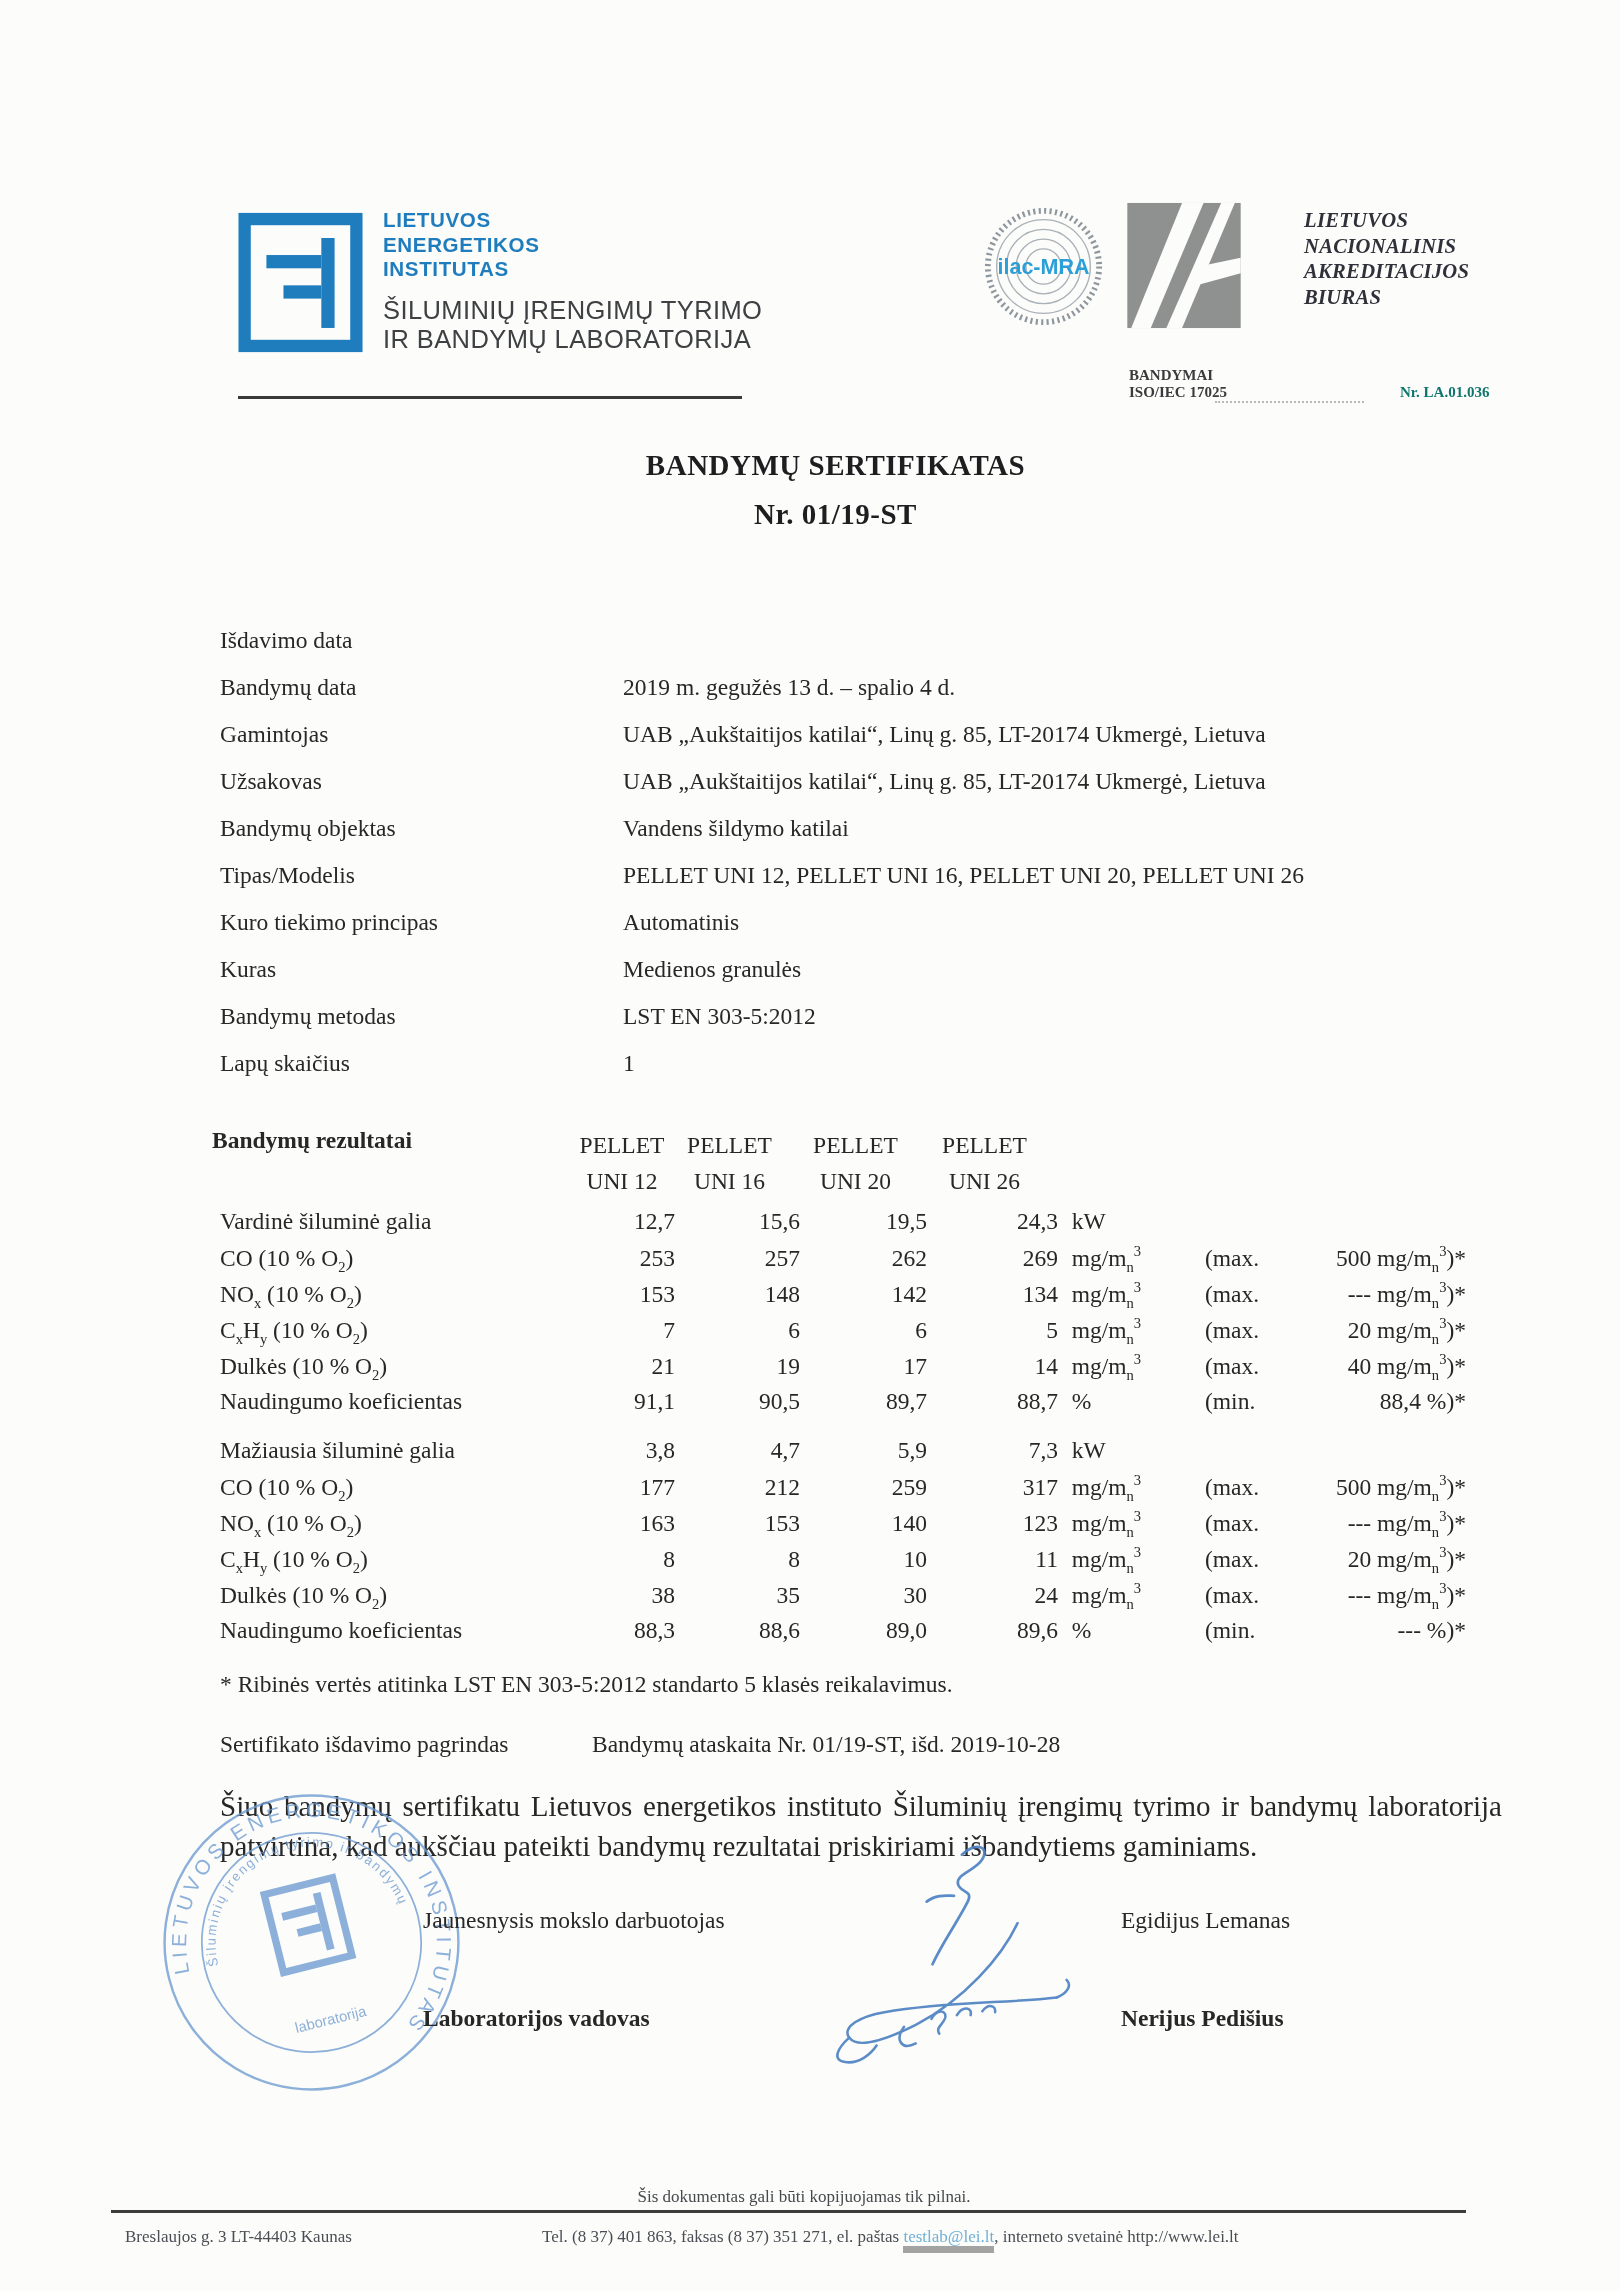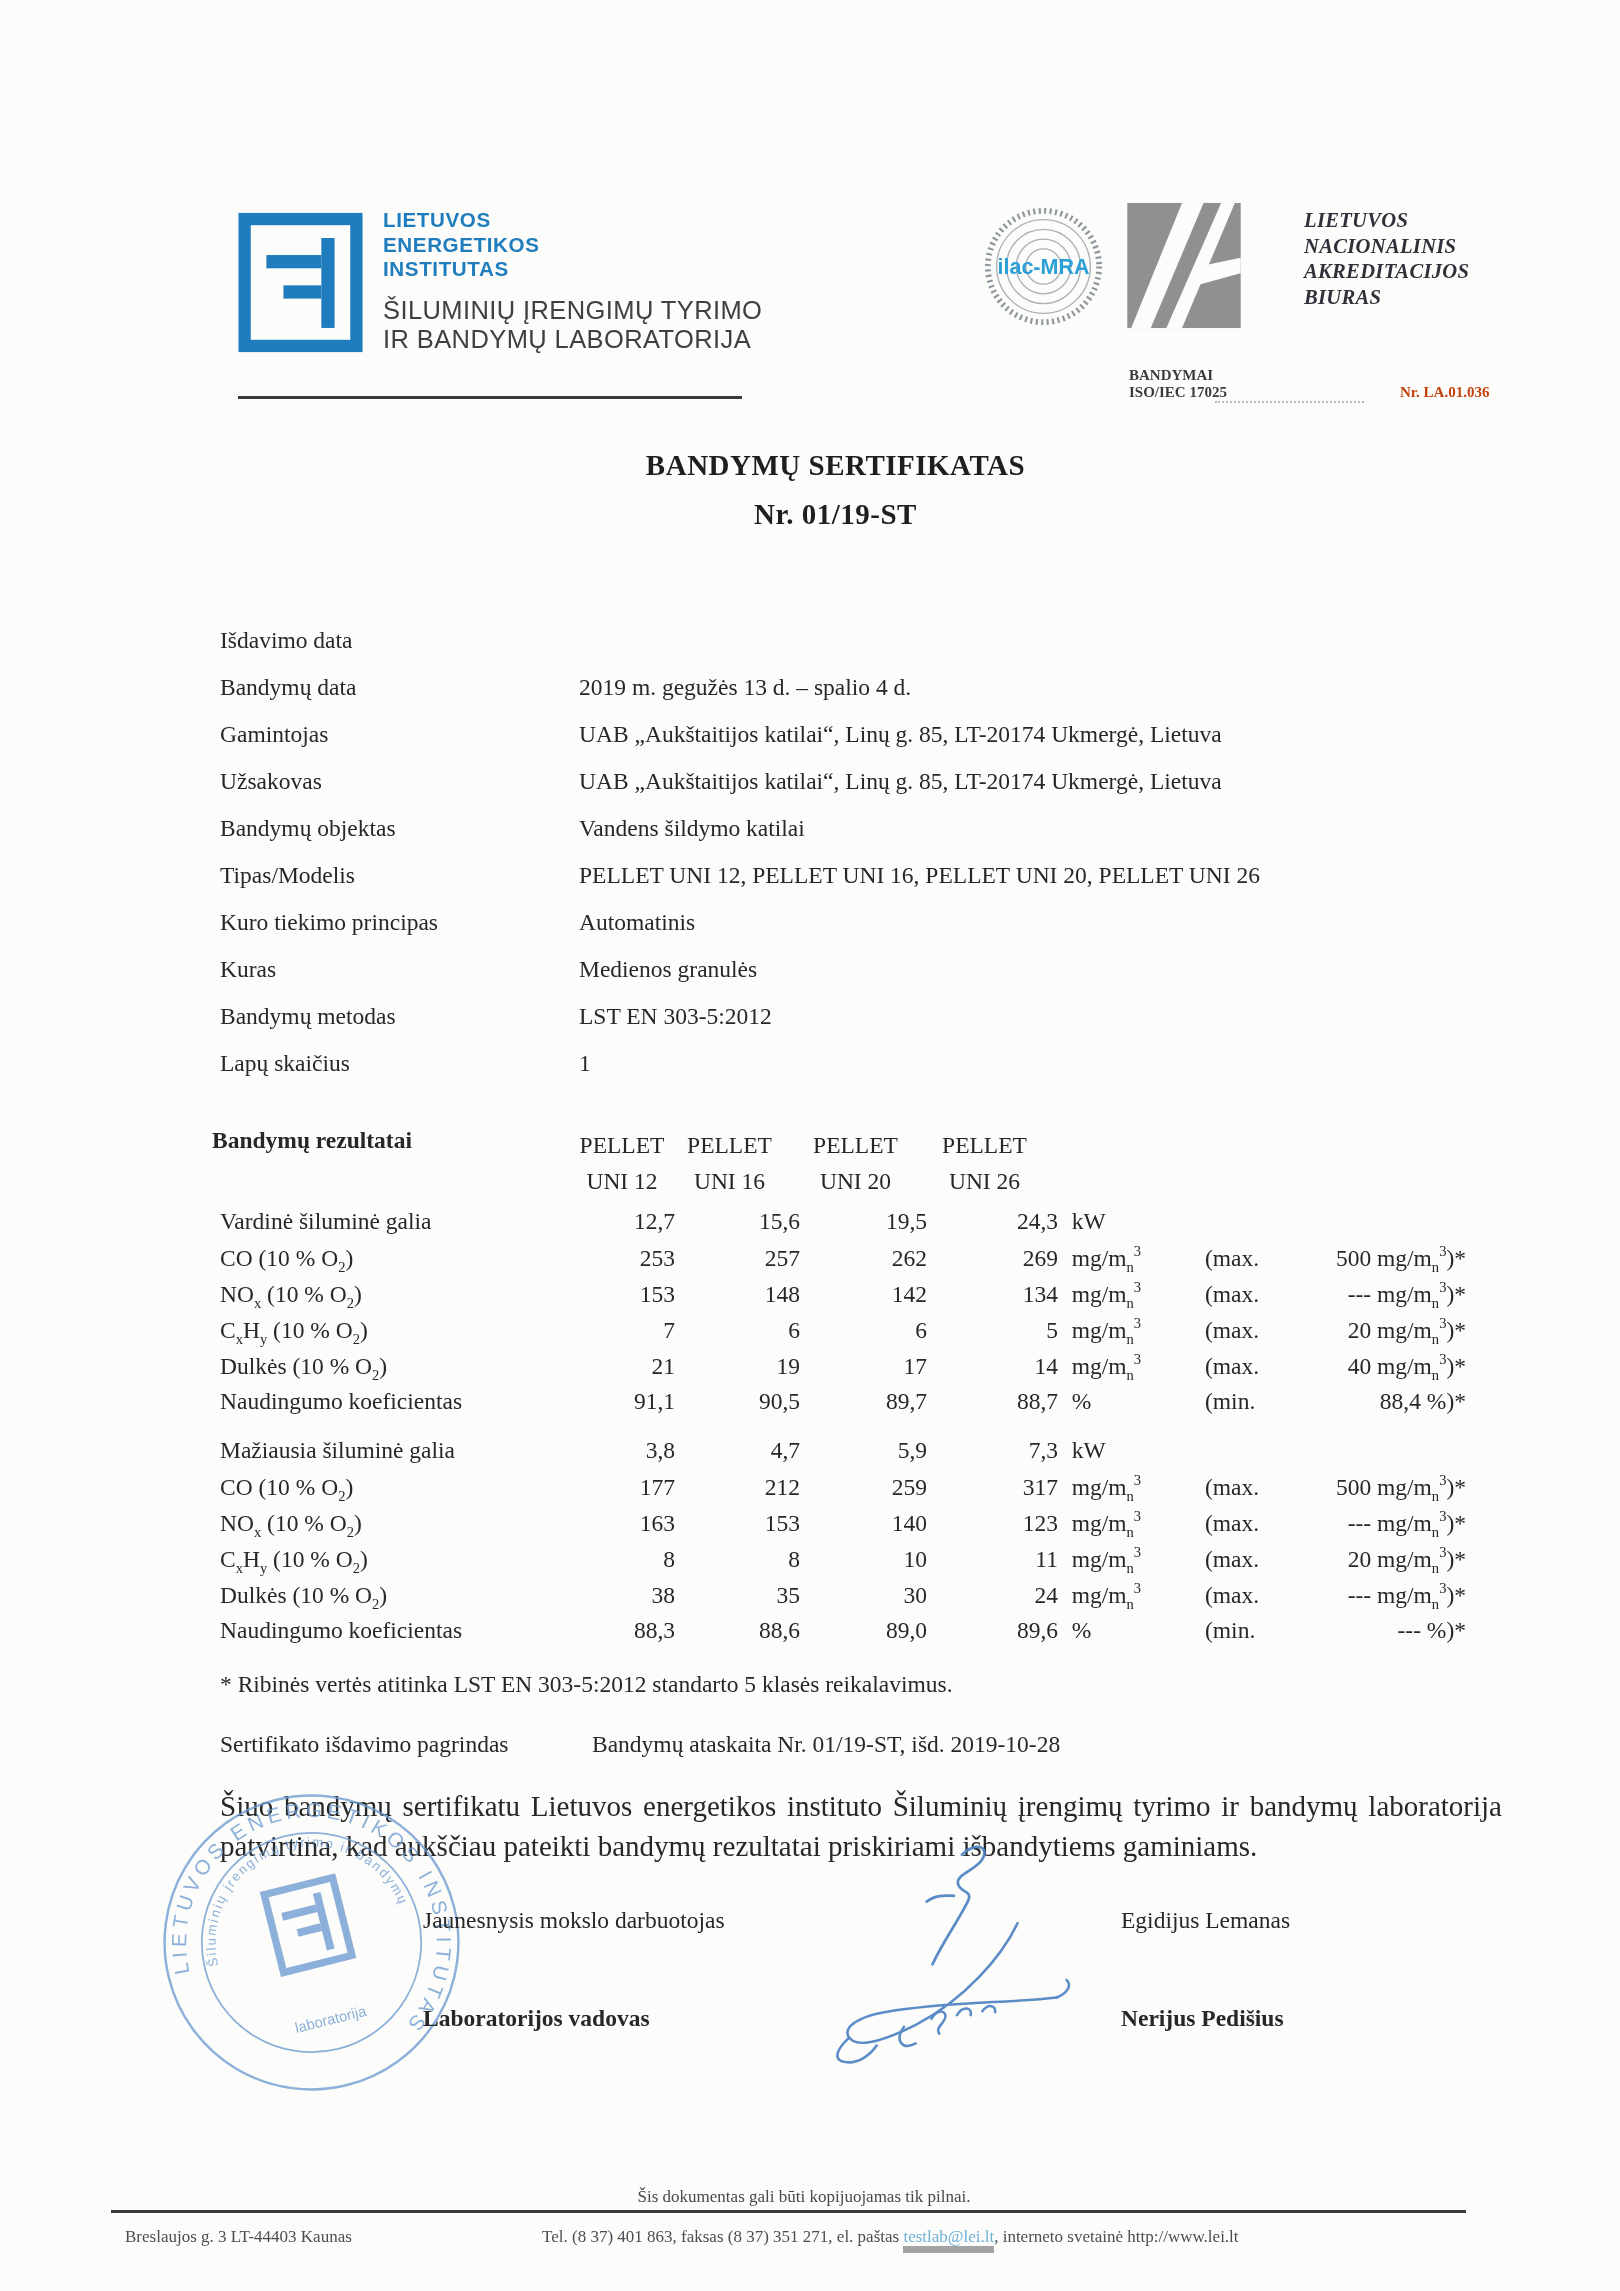--- a/index.html
+++ b/index.html
@@ -31,27 +31,27 @@
   .accred-name{
     position:absolute;left:1304px;top:208px;
     font-weight:bold;font-style:italic;
     font-size:20.6px;line-height:25.5px;color:#2f3039;letter-spacing:0.3px;
   }
   .accred-scope{
     position:absolute;left:1129px;top:367px;
     font-weight:bold;font-size:15px;line-height:17px;color:#3b3b3e;
   }
   .scope-dash{position:absolute;left:1215px;top:401px;width:149px;border-top:2px dotted #b9b9b6;}
-  .accred-no{position:absolute;left:1400px;top:384px;font-weight:bold;font-size:15px;color:#c2410c;}
+  .accred-no{position:absolute;left:1400px;top:384px;font-weight:bold;font-size:15px;color:#0f766e;}
   
   .title{position:absolute;left:220px;top:441px;width:1231px;text-align:center;
          font-weight:bold;font-size:29px;line-height:49px;letter-spacing:0.5px;color:#1e1e20;}
   
   .metadata{position:absolute;left:220px;top:627px;width:1304px;font-size:23.5px;}
-  .md-row{display:grid;grid-template-columns:359px 1fr;height:47px;align-items:baseline;}
+  .md-row{display:grid;grid-template-columns:359px 1fr;height:47px;align-items:baseline;gap:44px;}
   
   .results-header,.res-block{font-size:23.5px;}
   .results-header{position:absolute;left:212px;top:1127px;width:1353px;}
   .res-grid{display:grid;grid-template-columns:365px 90px 125px 127px 131px 147px 88px 173px;align-items:baseline;}
   .res-headrow{align-items:start;}
   .res-section{font-weight:bold;}
   .res-colhead{text-align:center;line-height:36px;}
   .results-blocks{position:absolute;left:220px;top:1208px;width:1353px;}
   .res-block + .res-block{margin-top:12.7px;}
   .res-row{height:36px;}

